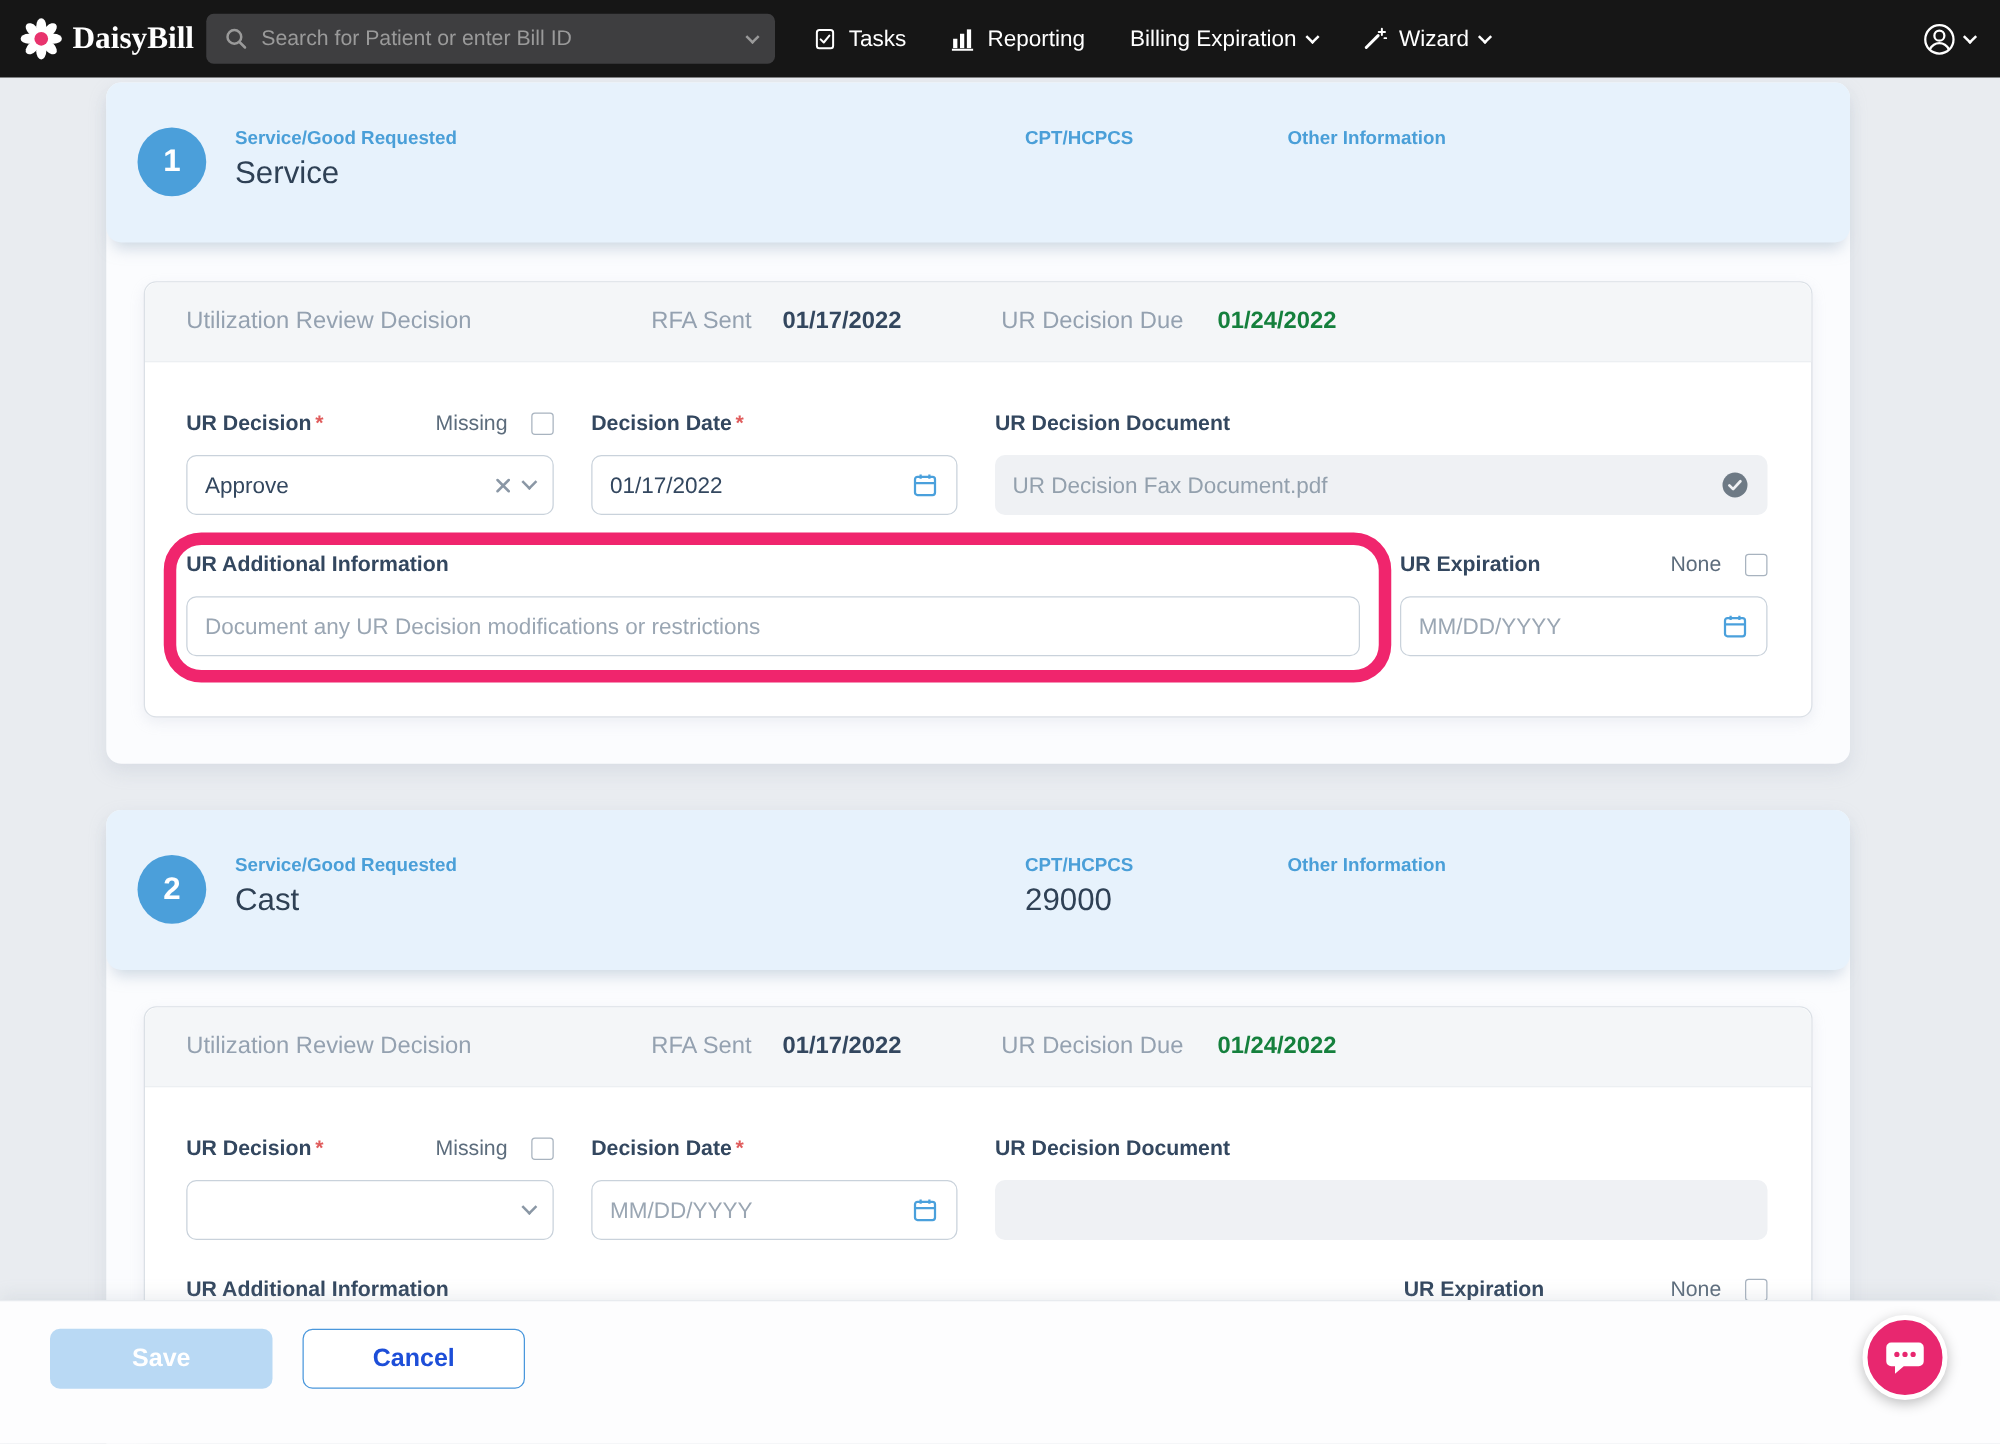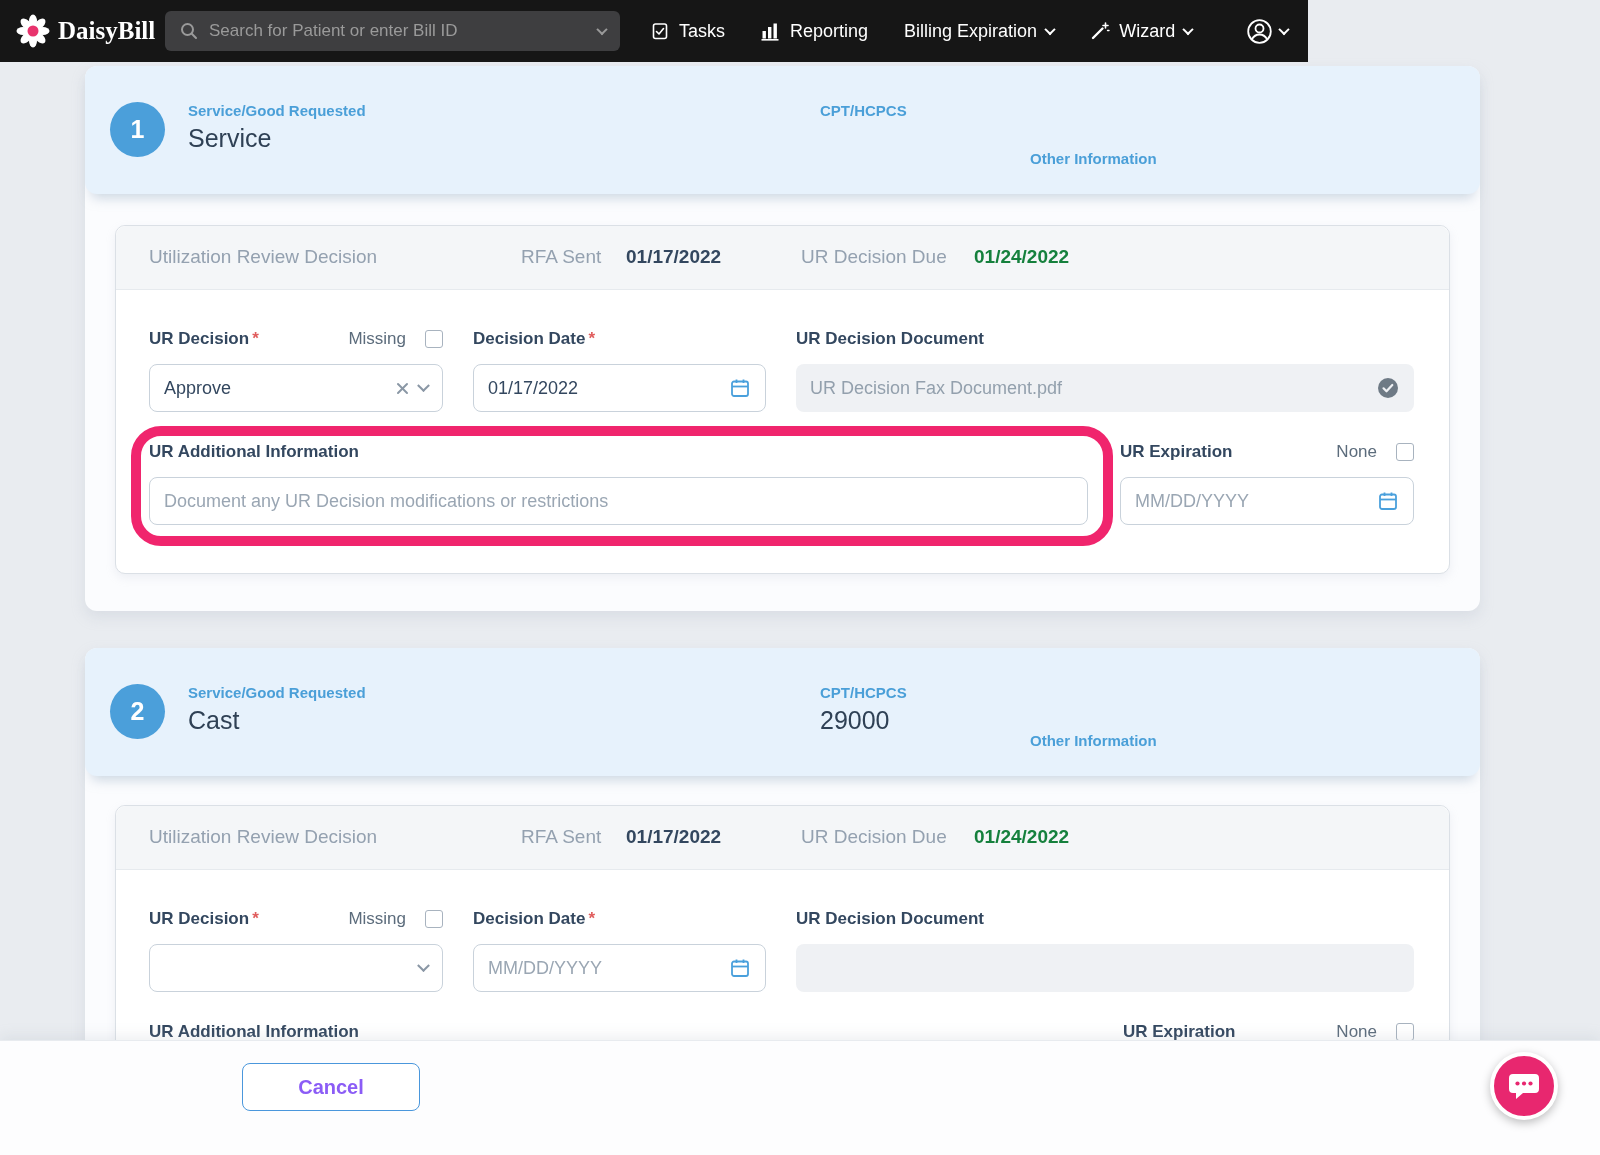--- a/index.html
+++ b/index.html
@@ -6,21 +6,21 @@
   html,body { width:1600px; height:1155px; }
   body {
     position:relative; overflow:hidden;
     background:#e9ecf0;
     font-family:"Liberation Sans", sans-serif;
     color:#33475f;
   }
 
   
   .nav {
-    position:absolute; top:0; left:0; width:1308px; height:62px;
+    position:absolute; top:0; left:0; width:1600px; height:62px;
     background:#161616; display:flex; align-items:center;
     padding:0 20px 0 16px; z-index:40;
   }
   .brand { display:flex; align-items:center; gap:8px; color:#fff;
     font-family:"Liberation Serif", serif; font-size:25px; font-weight:700;
     width:146px; cursor:pointer; }
   .nav-search {
     margin-left:3px; width:455px; height:40px; background:#3e3e40;
     border-radius:6px; display:flex; align-items:center; padding:0 14px; gap:10px;
   }
@@ -41,21 +41,21 @@
   #section1 { top:66px; height:545px; }
   #section2 { top:648px; height:520px; }
 
   .sec-head { position:absolute; top:0; left:0; right:0; height:128px;
     background:#e7f2fc; border-radius:12px;
     box-shadow:0 10px 12px -6px rgba(160,180,200,.5); }
   .sec-num { position:absolute; left:25px; top:36px; width:55px; height:55px;
     border-radius:50%; background:#4b9fda; color:#fff; font-size:25px; font-weight:700;
     display:flex; align-items:center; justify-content:center; }
   .sec-label { position:absolute; top:36px; color:#4a9fd8; font-size:15px; font-weight:700; }
-  .l-service { left:103px; } .l-cpt { left:735px; } .l-other { left:945px;margin-top:48px; }
+  .l-service { left:103px; } .l-cpt { left:735px; } .l-other { left:945px; }
   .sec-value { position:absolute; top:58px; font-size:25px; color:#2f4155; font-weight:500; }
   .v-service { left:103px; } .v-cpt { left:735px; }
 
   
   .ur-card { position:absolute; left:30px; width:1335px; background:#fff;
     border:1px solid #dbe0e6; border-radius:10px;
     box-shadow:0 4px 10px rgba(175,185,200,.18); }
   #section1 .ur-card { top:159px; height:349px; }
   #section2 .ur-card { top:157px; height:349px; }
 
@@ -98,21 +98,21 @@
   .hl { position:absolute; left:15px; top:200px; width:982px; height:120px;
     border:10px solid #f0256d; border-radius:30px; pointer-events:none; z-index:5; }
 
   
   .footer { position:absolute; left:0; top:1040px; width:1600px; height:115px;
     background:#fdfdfe; border-top:1px solid #e8ebef;
     box-shadow:0 -4px 12px rgba(160,170,185,.18); z-index:20; }
   .btn { position:absolute; top:22px; width:178px; height:48px; border-radius:8px;
     font-size:20px; font-weight:700; font-family:inherit; cursor:pointer; }
   .btn-save { left:40px; background:#b9d9f4; color:#fff; border:none; }
-  .btn-cancel { left:242px; background:#fff; color:#8b5cf6; border:1.5px solid #4a97dc; }
+  .btn-cancel { left:242px; background:#fff; color:#1d4ed8; border:1.5px solid #4a97dc; }
 
   .chat { position:absolute; left:1490px; top:1052px; width:68px; height:68px;
     border-radius:50%; background:#e8276f; border:4px solid #fff;
     display:flex; align-items:center; justify-content:center; z-index:30;
     box-shadow:0 3px 10px rgba(0,0,0,.25); cursor:pointer; }
 </style>
 </head>
 <body>
 
 <div class="nav">
@@ -397,20 +397,21 @@
           <div class="field">
             <input placeholder="MM/DD/YYYY" style="">
           </div>
         </div>
       </div>
     </div>
   </div>
 </div>
 
 <div class="footer">
+  <button class="btn btn-save">Save</button>
   <button class="btn btn-cancel">Cancel</button>
 </div>
 
 <div class="chat">
   <span style="display:flex;">
     <svg width="36" height="34" viewBox="0 0 36 34">
       <path d="M7 5h22a4 4 0 0 1 4 4v11a4 4 0 0 1-4 4H17l-7 6v-6H7a4 4 0 0 1-4-4V9a4 4 0 0 1 4-4z" fill="#ffffff"></path>
       <circle cx="11.5" cy="14.5" r="2.1" fill="#e8276f"></circle>
       <circle cx="18" cy="14.5" r="2.1" fill="#e8276f"></circle>
       <circle cx="24.5" cy="14.5" r="2.1" fill="#e8276f"></circle>

